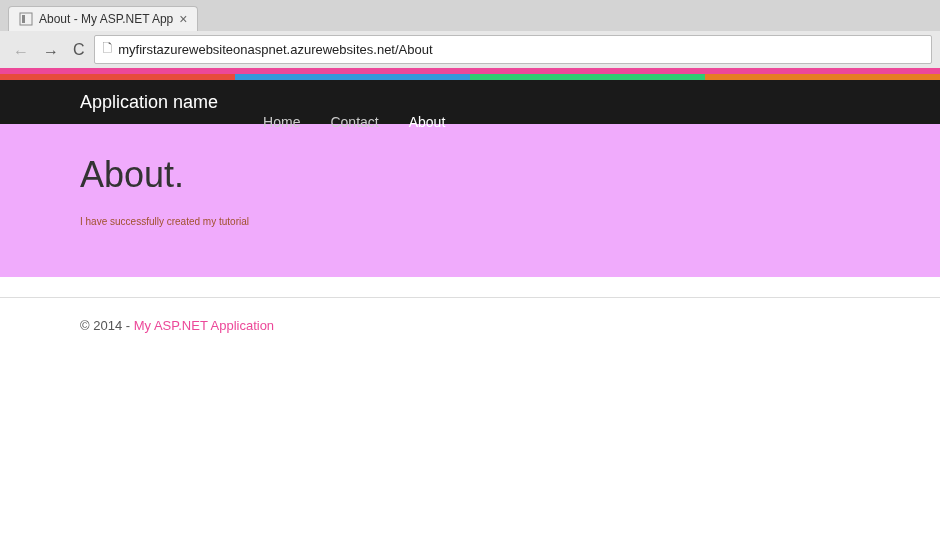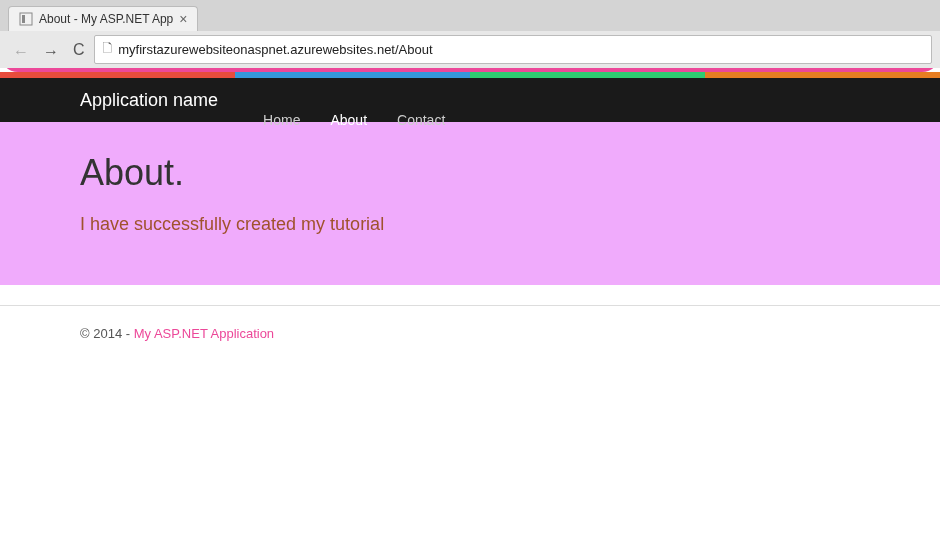--- a/index.html
+++ b/index.html
@@ -1,22 +1,21 @@
 <!DOCTYPE html>
 <html><head>
   <meta charset="utf-8">
   <style>
     * { margin: 0; padding: 0; box-sizing: border-box; }
     body { font-family: 'Segoe UI', Arial, sans-serif; background: #fff; width: 940px; height: 540px; overflow: hidden; }
 
     
     .browser-chrome {
       background: #c2410c;
-      border-bottom: 4px solid #ec4899;
-      border-radius: 18px;
+      border-bottom: 6px solid #ec4899;
     }
     .tab-bar {
       display: flex;
       align-items: flex-end;
       padding: 6px 0 0 8px;
       background: #d4d4d4;
     }
     .tab {
       display: flex;
       align-items: center;
@@ -132,21 +131,21 @@
       color: #333;
       margin-bottom: 20px;
     }
     .content-title {
       font-size: 22px;
       font-weight: 400;
       color: #333;
       margin-bottom: 10px;
     }
     .success-message {
-      font-size: 18px;
+      font-size: 10px;
       color: #a0522d;
       margin-bottom: 20px;
     }
     .divider {
       border: none;
       border-top: 1px solid #ddd;
       margin: 20px 0;
     }
     .footer {
       font-size: 13px;
@@ -184,22 +183,22 @@
     </div>
   </div>
 </div>
 
 <div class="color-bar"></div>
 
 <nav class="site-nav">
   <span class="app-name">Application name</span>
   <div class="nav-links">
     <a class="nav-link" href="#">Home</a>
+    <a class="nav-link" href="#">Contact</a>
     <a class="nav-link active" href="#">About</a>
-    <a class="nav-link" href="#">Contact</a>
   </div>
 </nav>
 
 <div class="page-content">
   <h1 class="page-heading">About.</h1>
   <p class="success-message">I have successfully created my tutorial</p>
 </div>
 
 <hr class="divider">
 

